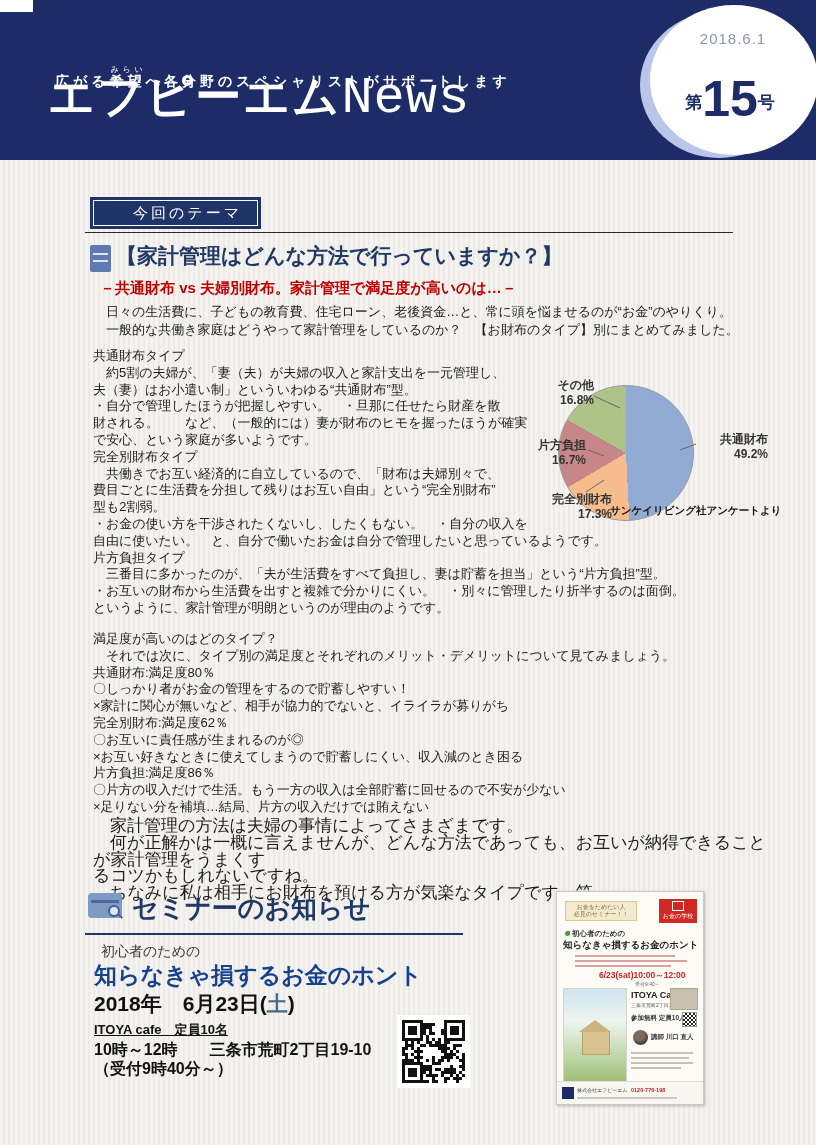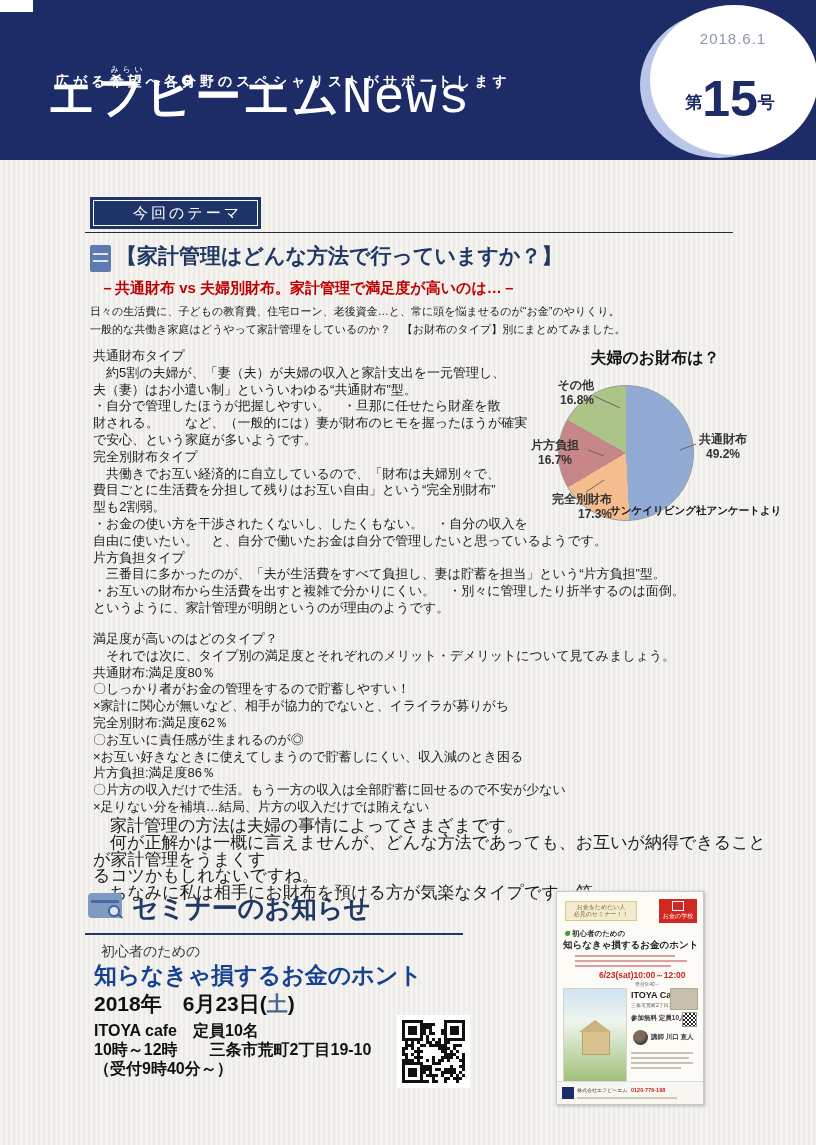--- a/index.html
+++ b/index.html
@@ -30,52 +30,52 @@
                box-shadow:inset 0 0 0 3px #1e3468, inset 0 0 0 4px #ffffff;
                color:#ffffff;font-size:15px;letter-spacing:3px;line-height:32px;text-align:center;padding-left:24px;}
   .rule{position:absolute;left:85px;top:232px;width:648px;height:1px;background:#2a2a2a;}
   .doc-icon{position:absolute;left:90px;top:245px;width:21px;height:27px;background:#5e7ab0;border-radius:2px;}
   .doc-icon:before{content:"";position:absolute;left:3px;top:5px;width:15px;height:17px;
         background:repeating-linear-gradient(#5e7ab0 0 3px,#dfe6f2 3px 5px,#5e7ab0 5px 7px);}
   .headline{position:absolute;left:116px;top:242px;font-size:21px;font-weight:bold;color:#1f3864;white-space:nowrap;text-align:center;}
   .subtitle{position:absolute;left:100px;top:279px;font-size:15px;font-weight:bold;color:#c00000;white-space:nowrap;}
 
   
-  .intro{position:absolute;left:79px;top:303px;width:690px;font-size:11px;line-height:17.5px;color:#1c1c1c;}
+  .intro{position:absolute;left:93px;top:303px;width:690px;font-size:13px;line-height:17.5px;color:#1c1c1c;}
   .block1{position:absolute;left:93px;top:348px;width:690px;font-size:13px;line-height:16.8px;color:#1c1c1c;}
   .block2{position:absolute;left:93px;top:631px;width:690px;font-size:13px;line-height:16.8px;color:#1c1c1c;}
   .block3{position:absolute;left:93px;top:818px;width:690px;font-size:17px;line-height:16.8px;color:#1c1c1c;}
 
   
   .chart{position:absolute;left:528px;top:346px;width:284px;height:180px;}
   .chart-title{position:absolute;left:32px;top:2px;width:190px;text-align:center;
                font-size:16px;font-weight:bold;color:#111;}
   .pie{position:absolute;left:30px;top:39px;width:136px;height:136px;border-radius:50%;
        border:1px solid #9a9a9a;box-sizing:border-box;}
   .plabel{position:absolute;font-size:12px;font-weight:bold;color:#333;line-height:15px;}
   .pl-sonota{left:4px;top:32px;width:62px;text-align:right;}
-  .pl-katahou{left:-4px;top:92px;width:62px;text-align:center;}
+  .pl-katahou{left:-4px;top:92px;width:62px;text-align:right;}
   .pl-kanzen{left:6px;top:146px;width:78px;text-align:right;}
-  .pl-kyotsu{left:160px;top:86px;width:70px;text-align:center;}
+  .pl-kyotsu{left:170px;top:86px;width:70px;text-align:right;}
   .chart-src{position:absolute;left:82px;top:158px;width:200px;font-size:10.5px;font-weight:bold;color:#111;}
   .leaders{position:absolute;left:0;top:0;}
 
   
   .sem-icon{position:absolute;left:88px;top:893px;width:34px;height:25px;background:#7f9bc4;border-radius:4px;}
   .sem-icon:before{content:"";position:absolute;left:3px;top:7px;width:28px;height:3px;background:#4a69a0;}
   .sem-icon .mag{position:absolute;right:2px;bottom:1px;width:8px;height:8px;border:2px solid #3f5f98;
                  border-radius:50%;background:#dfe6f2;}
   .sem-icon .mag:after{content:"";position:absolute;left:7px;top:8px;width:6px;height:2px;background:#3f5f98;transform:rotate(40deg);}
   .sem-title{position:absolute;left:132px;top:891px;font-size:26px;font-weight:bold;color:#1f3864;white-space:nowrap;}
   .sem-rule{position:absolute;left:85px;top:933px;width:378px;height:2px;background:#1f3864;}
   .sem-aud{position:absolute;left:101px;top:943px;font-size:14px;color:#3a3a3a;}
   .sem-main{position:absolute;left:94px;top:960px;font-size:23px;font-weight:bold;color:#15418f;white-space:nowrap;}
   .sem-date{position:absolute;left:94px;top:990px;font-size:21px;font-weight:bold;color:#111;white-space:nowrap;}
   .sem-date .sat{color:#46688c;}
-  .sem-venue{position:absolute;left:94px;top:1021px;font-size:16px;font-weight:bold;color:#111;white-space:nowrap;}
+  .sem-venue{position:absolute;left:94px;top:1021px;font-size:13px;font-weight:bold;color:#111;white-space:nowrap;text-decoration:underline;}
   .sem-time{position:absolute;left:94px;top:1040px;font-size:16px;font-weight:bold;color:#111;white-space:nowrap;}
   .sem-rec{position:absolute;left:94px;top:1059px;font-size:16px;font-weight:bold;color:#111;white-space:nowrap;}
 
   
   .qr{position:absolute;left:397px;top:1015px;background:#ffffff;padding:5px;}
   .qr-grid{display:grid;grid-template-columns:repeat(21,3px);grid-auto-rows:3px;}
   .qr-grid .on{background:#111;}
 
   
   .flyer{position:absolute;left:556px;top:891px;width:146px;height:212px;background:#fcfbf6;
@@ -170,21 +170,20 @@
 ×お互い好きなときに使えてしまうので貯蓄しにくい、収入減のとき困る
 片方負担:満足度86％
 〇片方の収入だけで生活。もう一方の収入は全部貯蓄に回せるので不安が少ない
 ×足りない分を補填…結局、片方の収入だけでは賄えない</div>
   <div class="block3 txt">　家計管理の方法は夫婦の事情によってさまざまです。
 　何が正解かは一概に言えませんが、どんな方法であっても、お互いが納得できることが家計管理をうまくす
 るコツかもしれないですね。
 　ちなみに私は相手にお財布を預ける方が気楽なタイプです…笑</div>
 
   <div class="chart">
-    <div class="chart-title">夫婦のお財布は？</div>
     <div class="pie" id="pie" style="background: conic-gradient(rgb(145, 171, 212) 0deg, rgb(145, 171, 212) 177.12deg, rgb(245, 189, 142) 177.12deg, rgb(245, 189, 142) 239.4deg, rgb(199, 134, 135) 239.4deg, rgb(199, 134, 135) 299.52deg, rgb(173, 196, 137) 299.52deg, rgb(173, 196, 137) 360deg);"></div>
     <svg class="leaders" width="284" height="180">
       <line x1="66" y1="50" x2="92" y2="62" stroke="#666" stroke-width="1"></line>
       <line x1="60" y1="104" x2="76" y2="110" stroke="#666" stroke-width="1"></line>
       <line x1="58" y1="146" x2="76" y2="134" stroke="#666" stroke-width="1"></line>
       <line x1="168" y1="98" x2="152" y2="104" stroke="#666" stroke-width="1"></line>
     </svg>
     <div class="plabel pl-sonota txt"><span>その他</span><br><span>16.8%</span></div>
     <div class="plabel pl-katahou txt"><span>片方負担</span><br><span>16.7%</span></div>
     <div class="plabel pl-kanzen txt"><span>完全別財布</span><br><span>17.3%</span></div>

